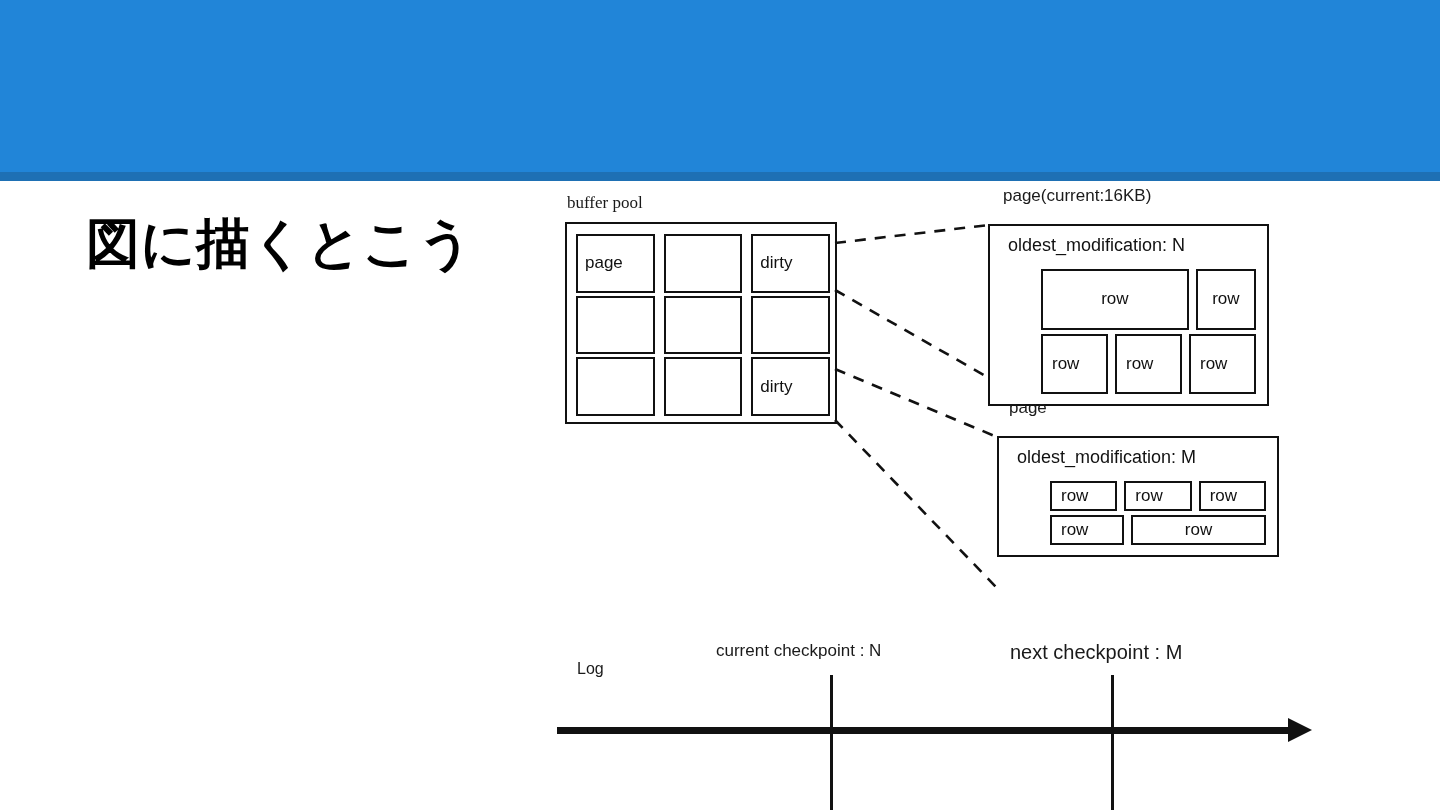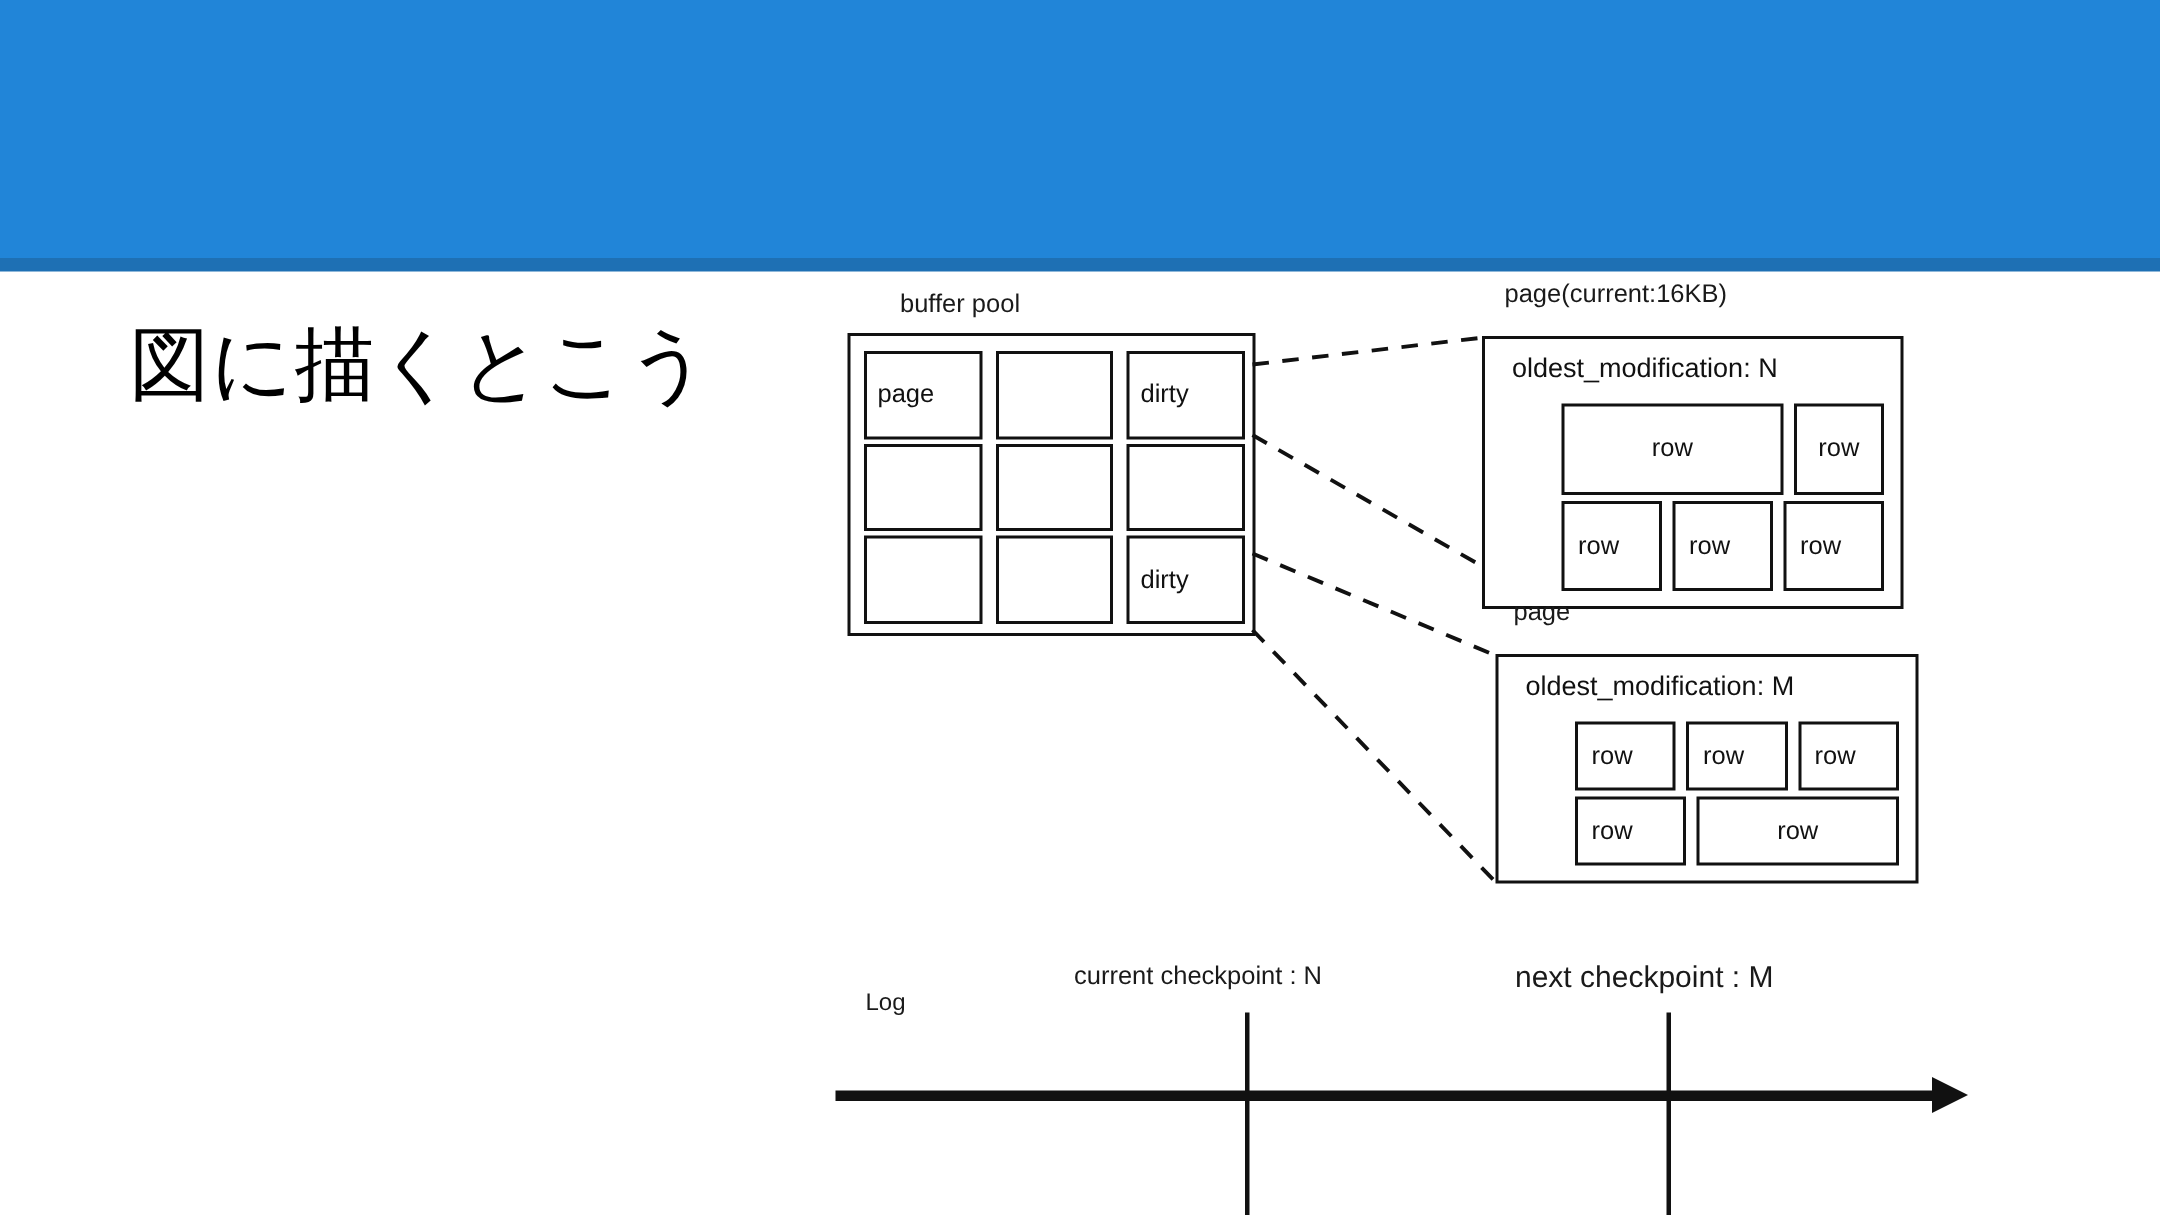--- a/index.html
+++ b/index.html
@@ -41,34 +41,34 @@
   
   .slide-title {
     position: absolute;
     left: 86px;
     top: 212px;
     font-size: 54px;
     line-height: 1.15;
     color: #000000;
     letter-spacing: 0.5px;
     white-space: nowrap;
-    font-weight: 400;
+    font-weight: 700;
   }
 
   
   .dlabel {
     position: absolute;
     font-size: 17px;
     color: #1a1a1a;
     white-space: nowrap;
     font-weight: 400;
   }
 
   
-  #buffer-pool-label { left: 600px; top: 193px; }
+  #buffer-pool-label { left: 567px; top: 193px; font-family: Liberation Serif, serif; }
 
   .pool-box {
     position: absolute;
     left: 565px;
     top: 222px;
     width: 272px;
     height: 202px;
     border: 2px solid #111;
     background: #fff;
     box-sizing: border-box;
@@ -105,21 +105,21 @@
   .page-label-1 { left: 1003px; top: 186px; }
   .page-label-2 { left: 1009px; top: 398px; }
 
   .page-box {
     position: absolute;
     border: 2px solid #111;
     background: #fff;
     box-sizing: border-box;
   }
   #page-box-1 { left: 988px; top: 224px; width: 281px; height: 182px; }
-  #page-box-2 { left: 997px; top: 436px; width: 282px; height: 153px; }
+  #page-box-2 { left: 997px; top: 436px; width: 282px; height: 121px; }
 
   .page-om {
     position: absolute;
     left: 18px;
     top: 9px;
     font-size: 18px;
     color: #111;
     white-space: nowrap;
   }
 

